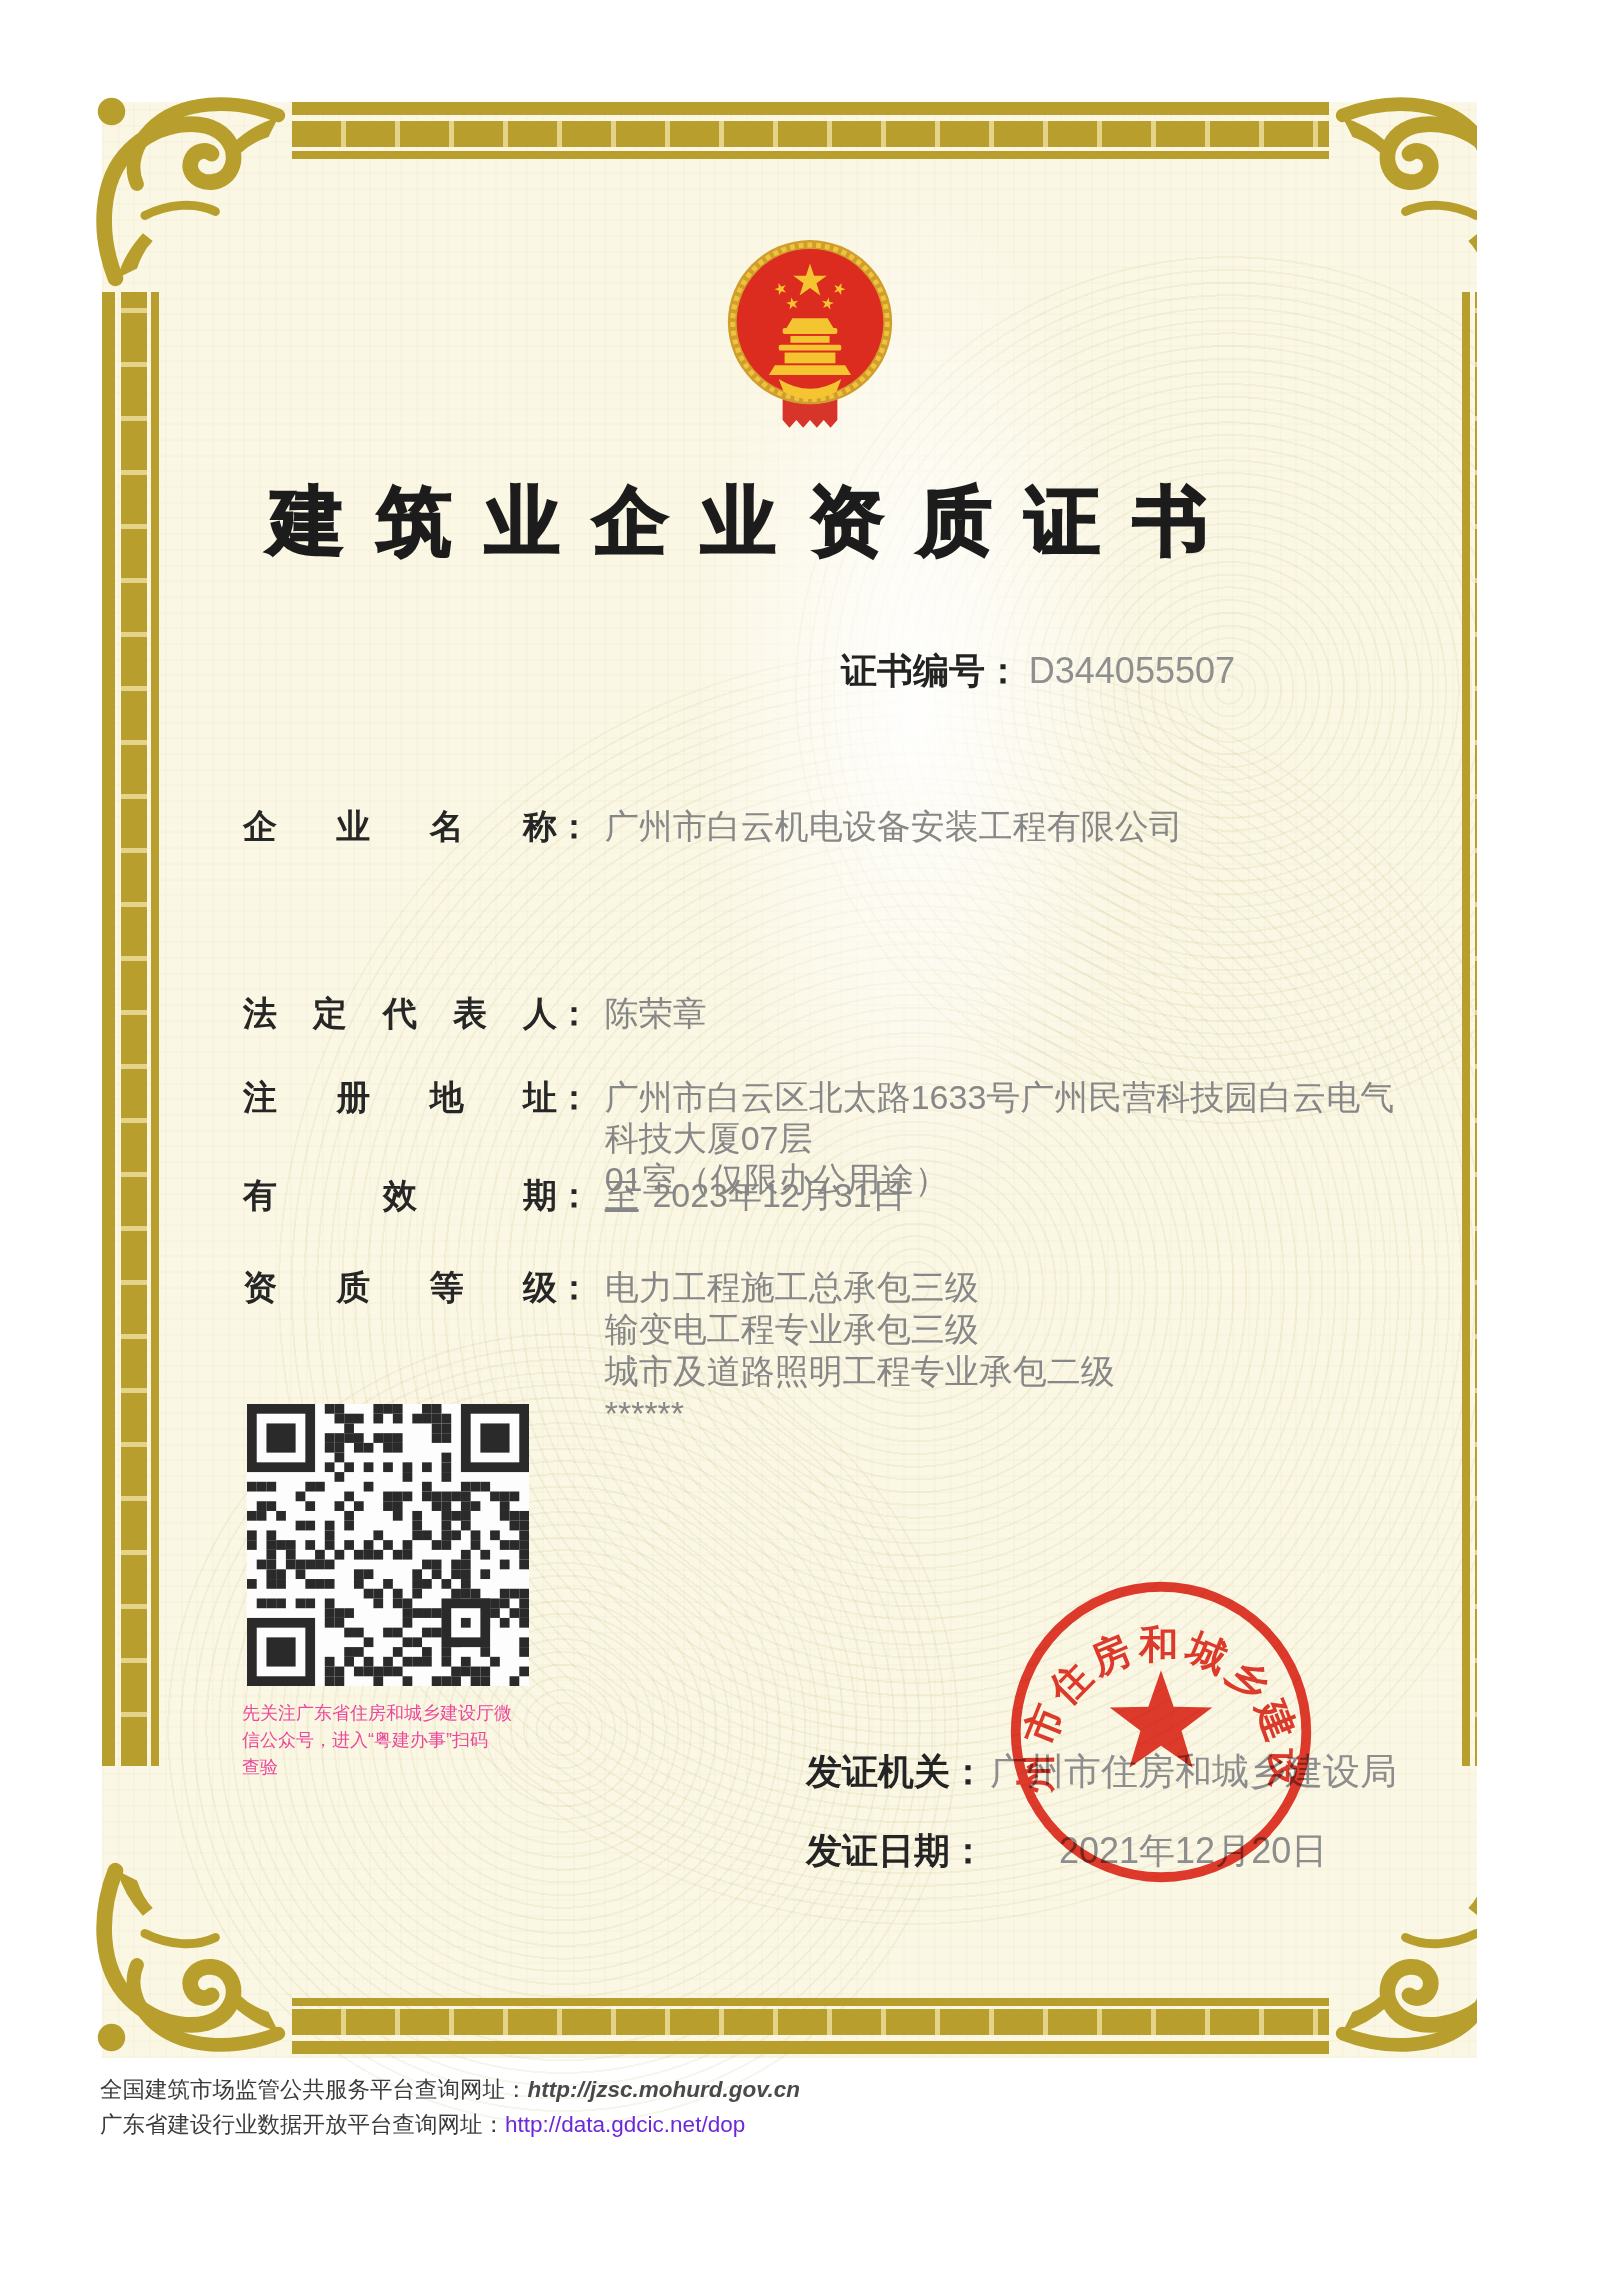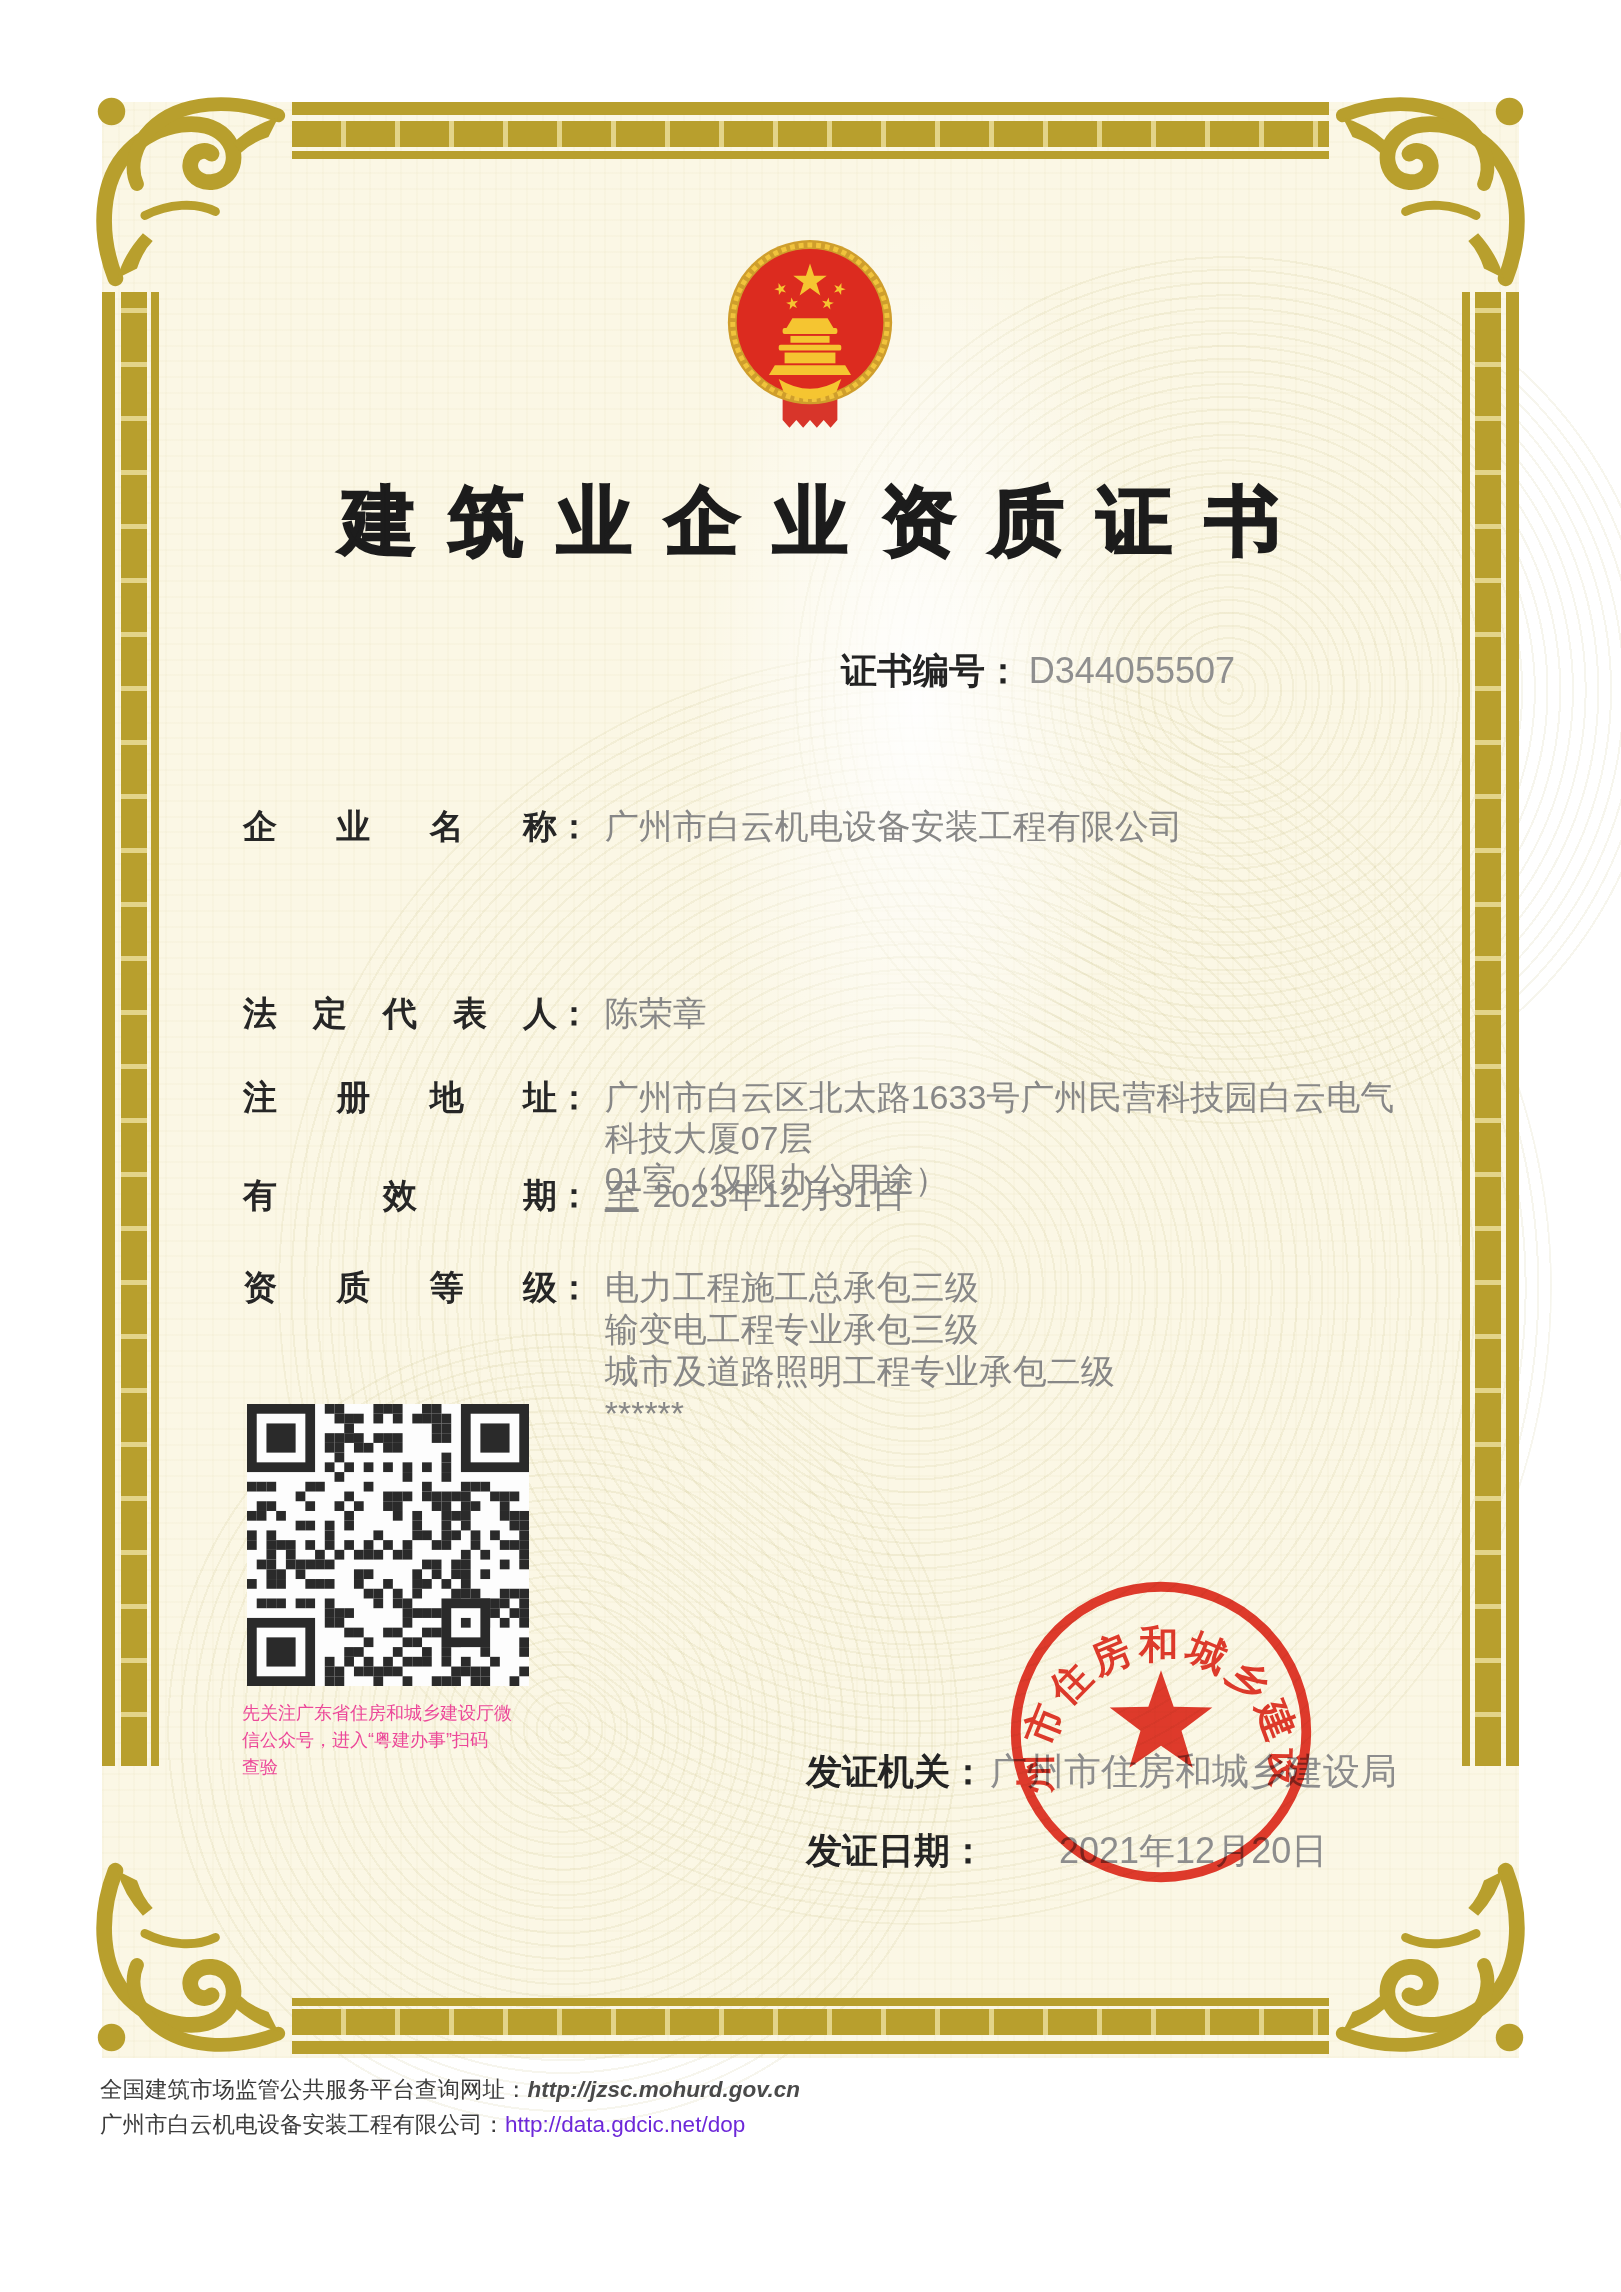--- a/index.html
+++ b/index.html
@@ -1,21 +1,21 @@
 <!DOCTYPE html>
 <html style="--gold: #b89f2d; --gold-light: #e3d489; --red: #dc2b1f; --stamp-red: #e02b1e; --ink: #232323; --gray: #878787; --cream: #fbf7e5;"><head>
 <meta charset="utf-8">
 <style>
   :root{
     --gold:#b89f2d; --gold-light:#e3d489; --red:#dc2b1f; --stamp-red:#e02b1e;
     --ink:#232323; --gray:#878787; --cream:#fbf7e5;
   }
   html,body{margin:0;padding:0;background:#fff;}
   .page{
-    position:relative;width:1621px;height:2293px;background:#ffffff;overflow:hidden;
+    position:relative;width:1477px;height:2293px;background:#ffffff;overflow:hidden;
     font-family:"Liberation Sans","DejaVu Sans",sans-serif;
   }
   
   .paper{
     position:absolute;left:102px;top:102px;width:1417px;height:1956px;
     background:
       repeating-linear-gradient(0deg, rgba(214,203,150,.07) 0 2px, transparent 2px 15.7px),
       repeating-linear-gradient(90deg, rgba(214,203,150,.07) 0 2px, transparent 2px 15.7px),
       var(--cream);
   }
@@ -506,17 +506,17 @@
     <path id="seal-arc" d="M 48.4 209.8 A 114 114 0 1 1 275.6 209.8" fill="none"></path>
     <text font-size="40" font-weight="700" fill="#e02b1e" letter-spacing="5">
       <textPath href="#seal-arc" startOffset="50%" text-anchor="middle">广州市住房和城乡建设局</textPath>
     </text>
   </svg>
 
   <div class="footer f1">
     <span class="lab">全国建筑市场监管公共服务平台查询网址：</span><span class="url">http://jzsc.mohurd.gov.cn</span>
   </div>
   <div class="footer f2">
-    <span class="lab">广州市白云机电设备安装工程有限公司：</span><span class="url">http://data.gdcic.net/dop</span>
+    <span class="lab">广东省建设行业数据开放平台查询网址：</span><span class="url">http://data.gdcic.net/dop</span>
   </div>
 
 </div>
 
 
 </body></html>

